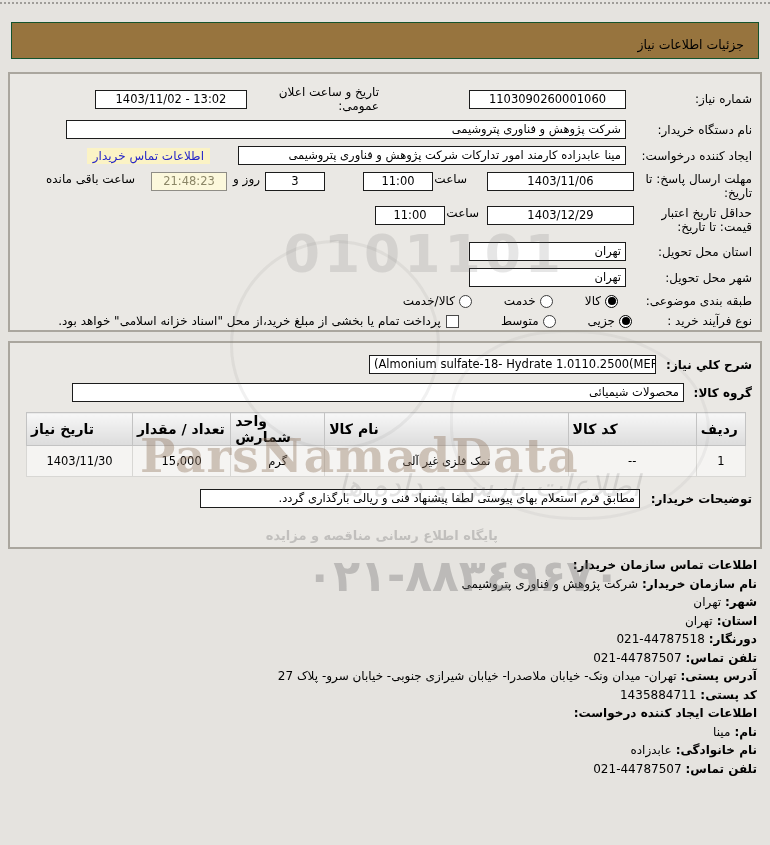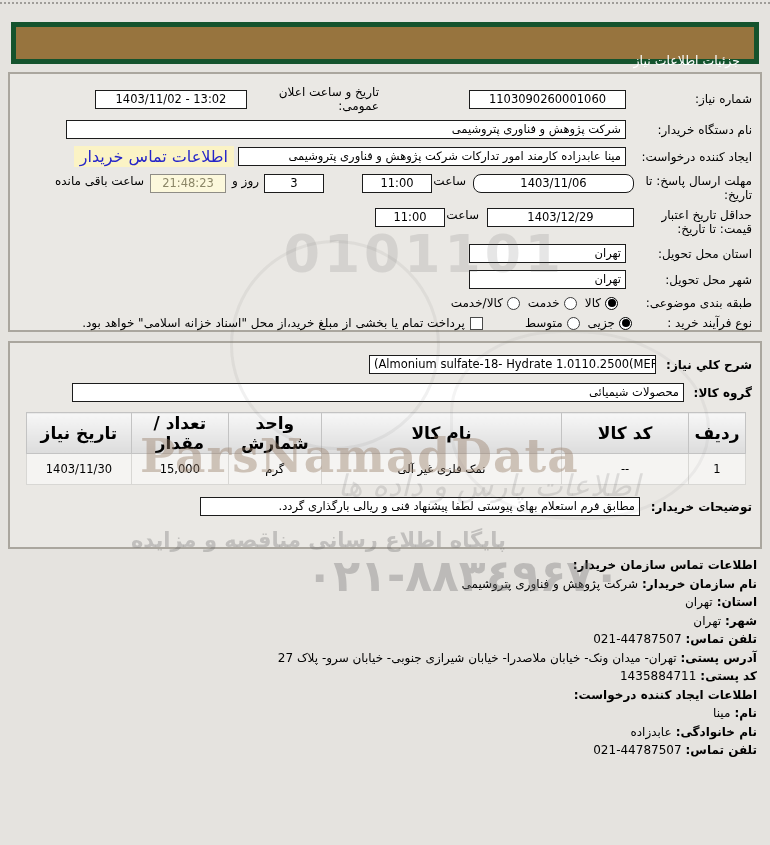--- a/index.html
+++ b/index.html
@@ -8,22 +8,22 @@
     font-family: "DejaVu Sans", "Liberation Sans", sans-serif;
     font-size: 12px;
     color:#000;
     background:#e5e3df;
   }
   .page { position:relative; width:770px; height:845px; background:#e5e3df; overflow:hidden; direction:rtl; }
   .top-dotted { position:absolute; top:2px; left:0; width:770px; height:0; border-top:2px dotted #9f9d99; }
 
   .title-bar {
     position:absolute; top:22px; right:11px; width:748px; height:37px;
-    background:#97743e; border:5px solid #14532d;
-    color:#ffffff; line-height:35px; padding:16px 14px; font-size:12.5px;
+    background:#97743e; border:1px solid #14532d;
+    color:#000000; line-height:35px; padding:4px 14px; font-size:12.5px;
   }
 
   .panel {
     position:absolute; right:8px; width:754px;
     background:#eae8e4; border:2px solid #aaa69e;
   }
   #panel-form { top:72px; height:260px; padding:11px 8px 6px 8px; }
   #panel-need { top:341px; height:208px; padding:12px 8px 6px 8px; }
 
   .row { display:flex; align-items:center; margin-bottom:7px; direction:rtl; }
@@ -35,59 +35,59 @@
 
   .box {
     background:#fff; border:1px solid #1c1c1c; height:19px; line-height:17px;
     padding:0 4px; font-size:11.5px; overflow:hidden; white-space:nowrap;
   }
   .center { text-align:center; }
   .rtl-text { text-align:right; }
   .ltr { direction:ltr; }
 
   .link-highlight {
-    color:#2626c9; background:#fbf3c5; padding:1px 6px; margin-right:4px;
-    cursor:pointer; font-size:16px; display:inline-block;
+    color:#2626c9; background:#fbf3c5; padding:1px 6px; margin-right:28px;
+    cursor:pointer; font-size:12px; display:inline-block;
   }
   .timer {
     background:#fcf8dc; border:1px solid #8f8d86; color:#8b8667;
     height:19px; line-height:17px; width:76px; text-align:center; font-size:11.5px;
   }
 
   .radio { position:relative; width:13px; height:13px; border:1px solid #3c3c3c; border-radius:50%;
     background:#fff; display:inline-block; flex:0 0 auto; margin:0 8px 0 4px; cursor:pointer; }
   .radio.selected { border:1.5px solid #000; }
   .radio.selected::after { content:""; position:absolute; inset:1.5px; background:#000; border-radius:50%; }
   .checkbox { width:13px; height:13px; border:1px solid #4a4a4a; background:#fff; display:inline-block;
     flex:0 0 auto; margin:0 14px 0 5px; cursor:pointer; }
-  .opt-label { margin-left:0; }
+  .opt-label { margin-left:24px; }
 
   .section-heading { font-weight:bold; margin:4px 2px 10px 0; }
 
   table.grid { border-collapse:collapse; width:720px; margin:4px 6px 12px 0; }
   table.grid th {
     background:#e9e9e9;
     background:linear-gradient(#f7f7f7, #dcdcdc);
-    border:1px solid #c3c3c3; font-weight:bold; font-size:17px; height:23px; padding:0 4px; text-align:center;
+    border:1px solid #c3c3c3; font-weight:bold; font-size:14px; height:23px; padding:0 4px; text-align:left;
   }
   table.grid td {
     background:#f5f4f2; border:1px solid #d8d7d4; height:31px; text-align:center; font-size:11.5px; padding:0 16px;
   }
   .col-radif { width:45px; } .col-code { width:120px; } .col-name { width:228px; }
   .col-unit { width:88px; } .col-qty { width:92px; } .col-date { width:97px; }
 
   .contact { position:absolute; top:556px; right:13px; width:744px; direction:rtl; line-height:18.5px; font-size:12px; }
   .cline b { margin-left:4px; }
 
   
   .wm { position:absolute; pointer-events:none; z-index:5; }
   .wm-binary { top:224px; right:205px; font-size:52px; font-weight:bold; color:rgba(100,100,100,0.16); letter-spacing:4px; direction:ltr; }
   .wm-brand { top:428px; left:140px; font-size:47px; font-weight:bold; color:rgba(150,125,103,0.42); letter-spacing:1px; direction:ltr; font-family:"DejaVu Serif","Liberation Serif",serif; }
   .wm-callig { top:468px; right:130px; font-size:30px; color:rgba(90,90,90,0.16); font-style:italic; letter-spacing:6px; }
-  .wm-slogan { top:528px; right:264px; font-size:21px; font-weight:bold; color:rgba(110,110,110,0.33); letter-spacing:1px; }
+  .wm-slogan { top:528px; right:272px; font-size:13px; font-weight:bold; color:rgba(110,110,110,0.33); letter-spacing:1px; }
   .wm-phone { top:550px; right:150px; font-size:44px; font-weight:bold; color:rgba(120,120,120,0.38); letter-spacing:3px; direction:ltr; }
   .wm-circle { top:240px; right:330px; width:210px; height:210px; border:3px solid rgba(120,120,120,0.10); border-radius:50%; }
   .wm-circle2 { top:330px; right:60px; width:260px; height:190px; border:3px solid rgba(120,120,120,0.08); border-radius:45% 55% 50% 50%; }
 </style>
 </head>
 <body>
 
 <div class="page">
   <div class="top-dotted"></div>
 
@@ -110,27 +110,27 @@
     </div>
 
     <div class="row">
       <span class="lbl w126">ایجاد کننده درخواست:</span>
       <span class="box rtl-text" style="width:388px;">مینا عابدزاده کارمند امور تدارکات شرکت پژوهش و فناوری پتروشیمی</span>
       <span class="link-highlight">اطلاعات تماس خریدار</span>
     </div>
 
     <div class="row top" style="margin-bottom:6px;">
       <span class="lbl w118">مهلت ارسال پاسخ: تا تاریخ:</span>
-      <span class="box center ltr" style="width:161px;margin-left:7px;border-radius:8px;">1403/11/06</span>
+      <span class="box center ltr" style="width:147px;margin-left:20px;">1403/11/06</span>
       <span class="lbl" style="width:34px;">ساعت</span>
       <span class="box center ltr" style="width:70px;margin-left:38px;">11:00</span>
       <span class="box center ltr" style="width:60px;">3</span>
       <span class="lbl" style="width:38px;padding-right:5px;">روز و</span>
       <span class="timer ltr">21:48:23</span>
-      <span class="lbl" style="padding-right:6px;">ساعت باقی مانده</span>
+      <span class="lbl" style="padding-right:16px;">ساعت باقی مانده</span>
     </div>
 
     <div class="row top" style="margin-bottom:8px;">
       <span class="lbl w118">حداقل تاریخ اعتبار قیمت: تا تاریخ:</span>
       <span class="box center ltr" style="width:147px;margin-left:8px;">1403/12/29</span>
       <span class="lbl" style="width:34px;">ساعت</span>
       <span class="box center ltr" style="width:70px;">11:00</span>
     </div>
 
     <div class="row">
@@ -207,24 +207,27 @@
   </div>
 
   <div class="contact">
     <div class="cline">
       <b>اطلاعات تماس سازمان خریدار:</b>
     </div>
     <div class="cline">
       <b>نام سازمان خریدار:</b><span>شرکت پژوهش و فناوری پتروشیمی</span>
     </div>
     <div class="cline">
+      <b>شهر:</b><span>تهران</span>
+    </div>
+    <div class="cline">
       <b>استان:</b><span>تهران</span>
     </div>
     <div class="cline">
-      <b>شهر:</b><span>تهران</span>
+      <b>دورنگار:</b><span>44787518-021</span>
     </div>
     <div class="cline">
       <b>تلفن تماس:</b><span>44787507-021</span>
     </div>
     <div class="cline">
       <b>آدرس پستی:</b><span>تهران- میدان ونک- خیابان ملاصدرا- خیابان شیرازی جنوبی- خیابان سرو- پلاک 27</span>
     </div>
     <div class="cline">
       <b>کد پستی:</b><span>1435884711</span>
     </div>

